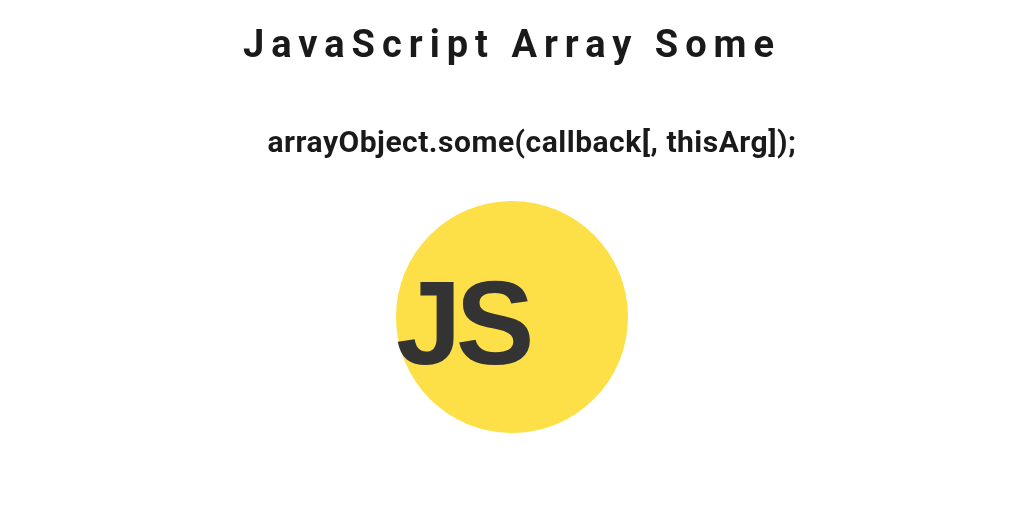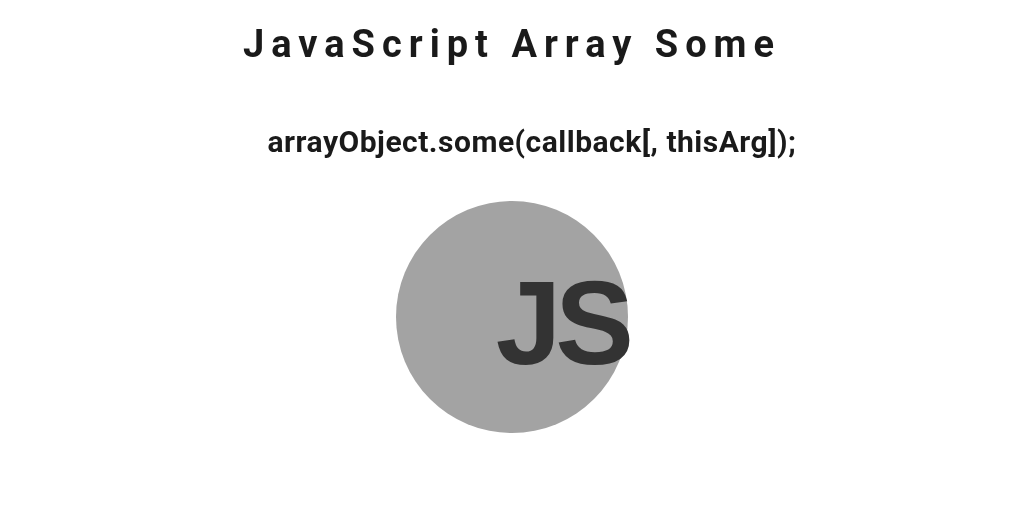--- a/index.html
+++ b/index.html
@@ -32,24 +32,24 @@
       margin-top: 58px;
       text-align: center;
       letter-spacing: 0.5px;
       margin-left: 40px;
     }
     .logo-container {
       margin-top: 42px;
       width: 232px;
       height: 232px;
       border-radius: 50%;
-      background: #a3a3a3;
+      background: #fde047;
       display: flex;
       align-items: center;
-      justify-content: flex-end;
+      justify-content: flex-start;
       position: relative;
     }
     .logo-text {
       font-size: 118px;
       font-weight: 800;
       color: #333333;
       letter-spacing: -6px;
       font-family: "Arial Black", Arial, sans-serif;
       line-height: 1;
       transform: translateY(6px);

